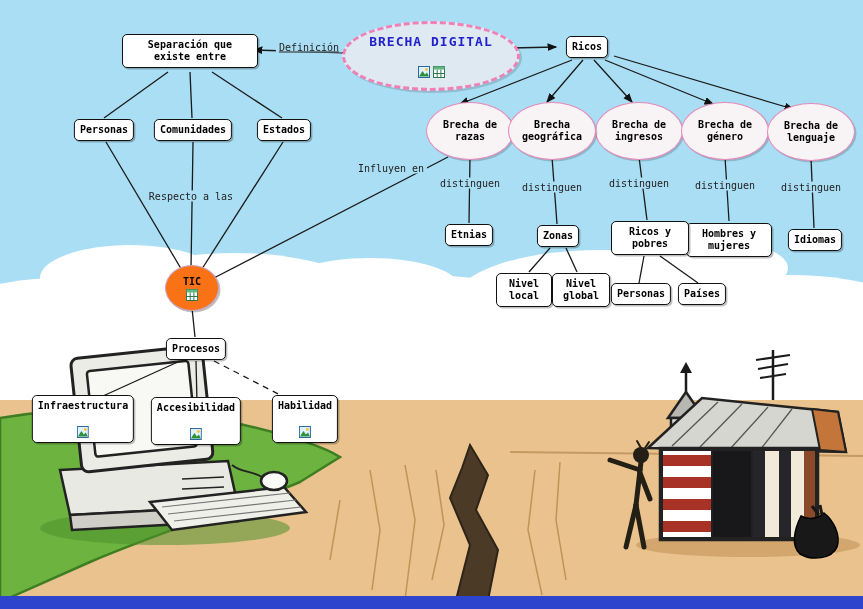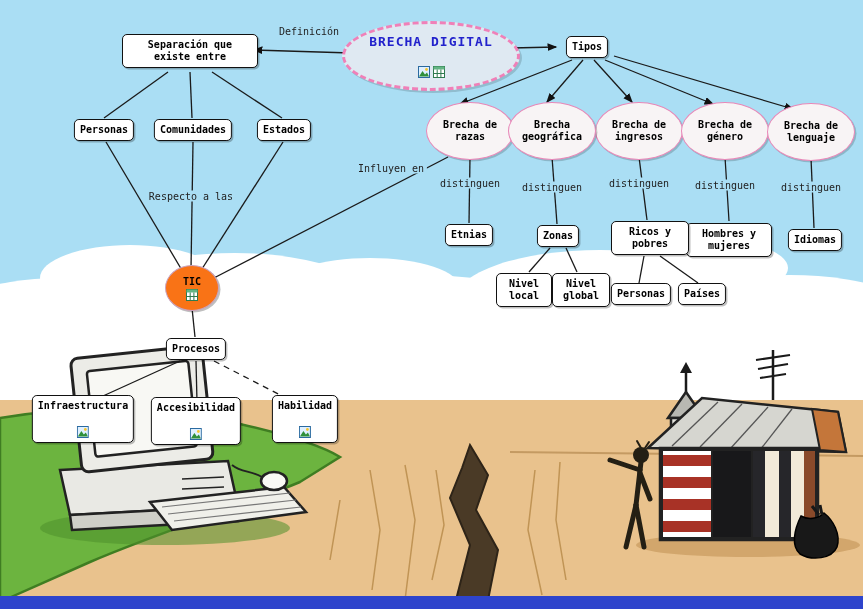--- a/index.html
+++ b/index.html
@@ -187,21 +187,21 @@
       <svg width="12" height="12" viewBox="0 0 12 12">
           <rect x="0.5" y="0.5" width="11" height="11" fill="#fff" stroke="#2f7a4f"></rect>
           <rect x="0.5" y="0.5" width="11" height="3" fill="#63b584"></rect>
           <line x1="4.2" y1="3.5" x2="4.2" y2="11.5" stroke="#2f7a4f"></line>
           <line x1="7.9" y1="3.5" x2="7.9" y2="11.5" stroke="#2f7a4f"></line>
           <line x1="0.5" y1="7.5" x2="11.5" y2="7.5" stroke="#2f7a4f"></line>
         </svg>
     </span>
   </div>
 
-  <div class="edge-label" style="left:309px;top:31px;">Definición</div>
+  <div class="edge-label" style="left:309px;top:47px;text-decoration:underline;">Definición</div>
   <div class="edge-label" style="left:191px;top:196px;">Respecto a las</div>
   <div class="edge-label" style="left:391px;top:168px;">Influyen en</div>
   <div class="edge-label" style="left:470px;top:183px;">distinguen</div>
   <div class="edge-label" style="left:552px;top:187px;">distinguen</div>
   <div class="edge-label" style="left:639px;top:183px;">distinguen</div>
   <div class="edge-label" style="left:725px;top:185px;">distinguen</div>
   <div class="edge-label" style="left:811px;top:187px;">distinguen</div>
 
   <div class="node" style="left:190px;top:51px;width:124px;">
     <span class="lbl">Separación que existe entre</span>
@@ -250,21 +250,21 @@
   <div class="node withicon" style="left:305px;top:419px;">
     <span class="lbl">Habilidad</span>
     <svg width="12" height="12" viewBox="0 0 12 12">
         <rect x="0.5" y="0.5" width="11" height="11" fill="#dff0ff" stroke="#2a6aa0"></rect>
         <circle cx="8.5" cy="3.5" r="1.4" fill="#f4c430"></circle>
         <path d="M1,10.5 L4.5,5 L7,8.5 L9,6.5 L11,10.5 Z" fill="#2f8f3a"></path>
       </svg>
   </div>
 
   <div class="node" style="left:587px;top:47px;">
-    <span class="lbl">Tipos</span>
+    <span class="lbl">Ricos</span>
   </div>
 
   <div class="node oval" style="left:470px;top:131px;">
     <span class="lbl">Brecha de razas</span>
   </div>
   <div class="node oval" style="left:639px;top:131px;">
     <span class="lbl">Brecha de ingresos</span>
   </div>
   <div class="node oval" style="left:552px;top:131px;">
     <span class="lbl">Brecha geográfica</span>

